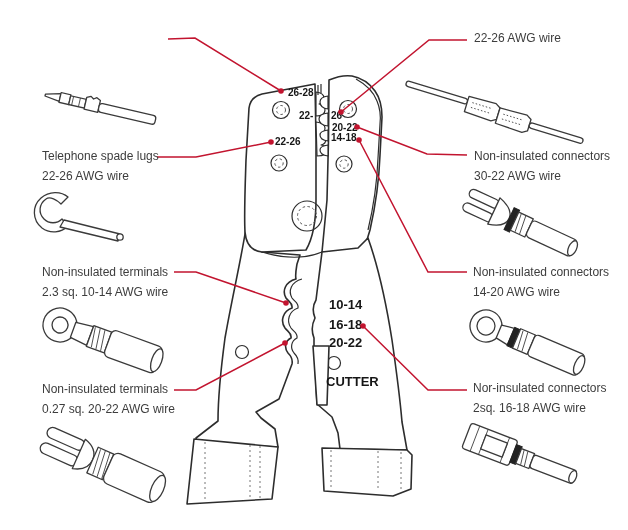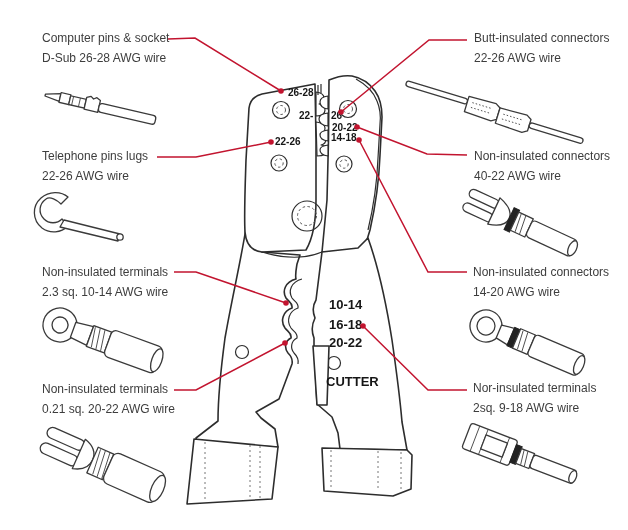--- a/index.html
+++ b/index.html
@@ -198,46 +198,41 @@
       <circle class="leader-dot" cx="357" cy="127" r="2.8"></circle>
 
       <path class="leader" d="M467,272 L428,272 L359,140"></path>
       <circle class="leader-dot" cx="359" cy="140" r="2.8"></circle>
 
       <path class="leader" d="M467,390 L428,390 L363,326"></path>
       <circle class="leader-dot" cx="363" cy="326" r="2.8"></circle>
     </g>
   </svg>
 
-  <div class="callout" style="left:42px;top:29px">
-    <div>Computer pins &amp; socket</div>
-    <div>D-Sub 26-28 AWG wire</div>
-  </div>
   <div class="callout" style="left:42px;top:147px">
-    <div>Telephone pins lugs</div>
+    <div>Telephone spade lugs</div>
     <div>22-26 AWG wire</div>
   </div>
   <div class="callout" style="left:42px;top:263px">
     <div>Non-insulated terminals</div>
     <div>2.3 sq. 10-14 AWG wire</div>
   </div>
   <div class="callout" style="left:42px;top:380px">
     <div>Non-insulated terminals</div>
-    <div>0.21 sq. 20-22 AWG wire</div>
+    <div>0.27 sq. 20-22 AWG wire</div>
   </div>
   <div class="callout" style="left:474px;top:29px">
-    <div>Butt-insulated connectors</div>
     <div>22-26 AWG wire</div>
   </div>
   <div class="callout" style="left:474px;top:147px">
     <div>Non-insulated connectors</div>
-    <div>40-22 AWG wire</div>
+    <div>30-22 AWG wire</div>
   </div>
   <div class="callout" style="left:473px;top:263px">
     <div>Non-insulated connectors</div>
     <div>14-20 AWG wire</div>
   </div>
   <div class="callout" style="left:473px;top:379px">
-    <div>Nor-insulated terminals</div>
-    <div>2sq. 9-18 AWG wire</div>
+    <div>Nor-insulated connectors</div>
+    <div>2sq. 16-18 AWG wire</div>
   </div>
 
 </div>
 
 </body></html>

